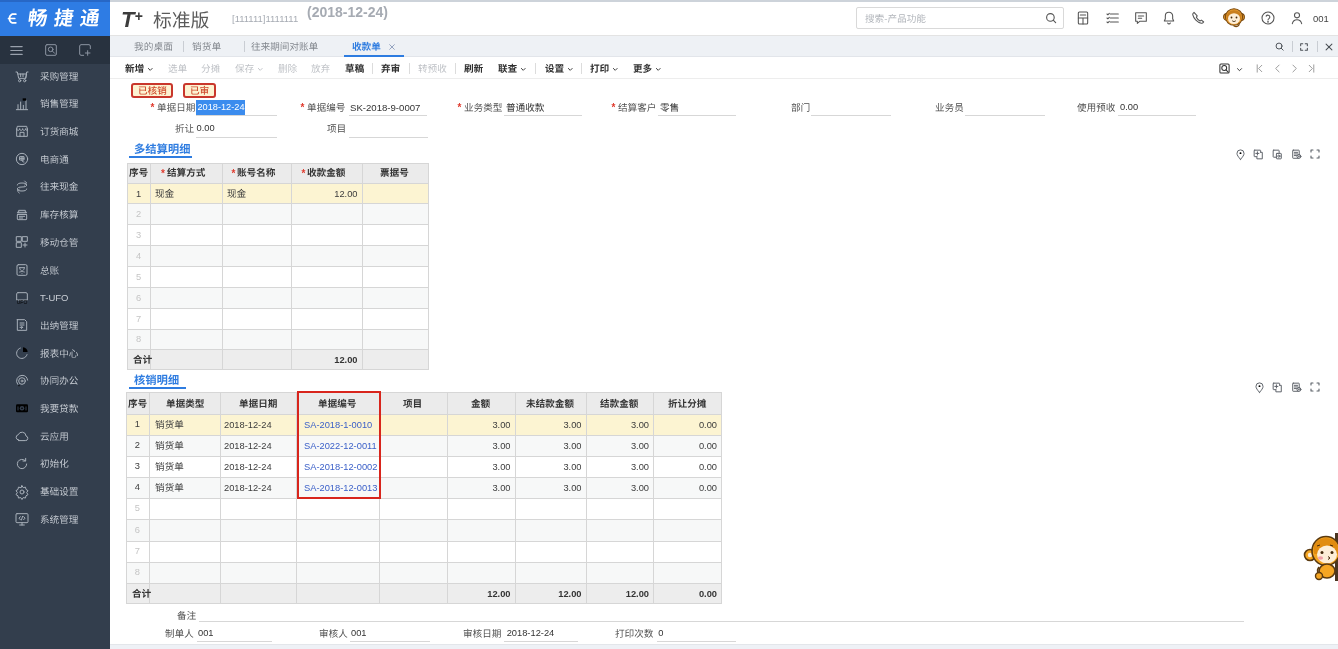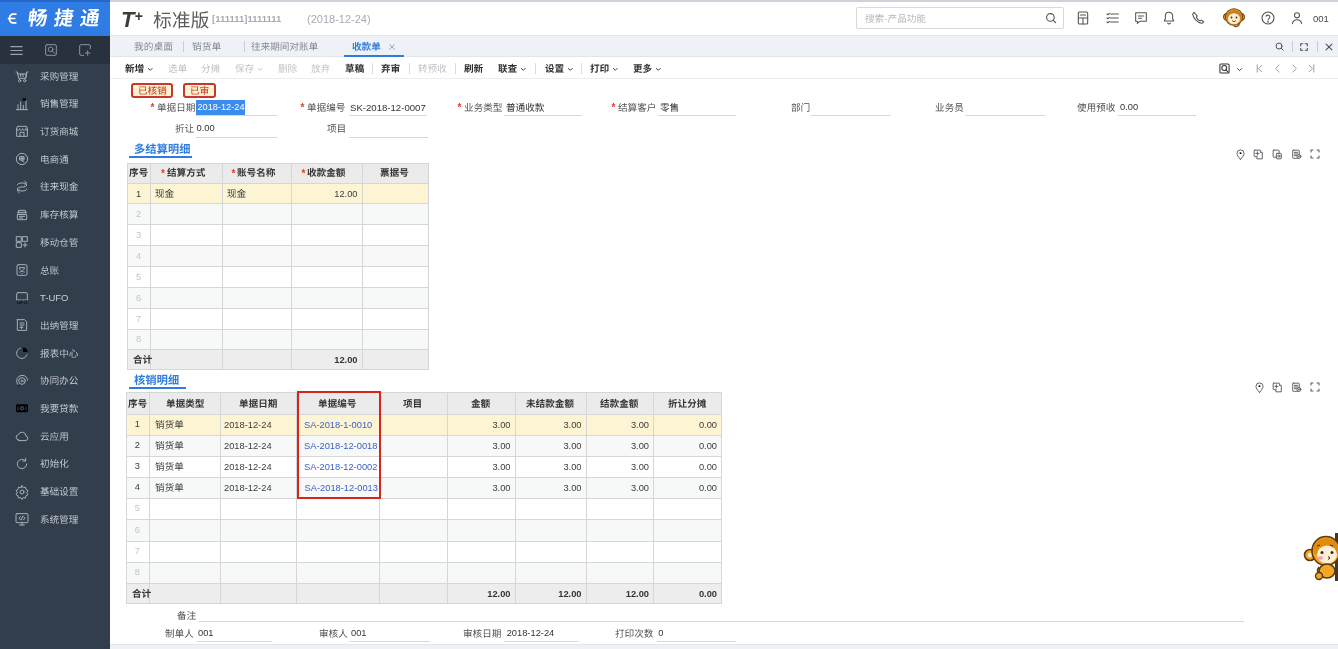--- a/index.html
+++ b/index.html
@@ -207,22 +207,22 @@
     </g>
   </svg>
 <div class="x" style="left:121px;top:6.5px;font-size:22px;color:#3c3c3c;font-weight:700"><span style="font-style:italic">T</span><span style="font-size:14px;vertical-align:6px;font-style:italic">+</span></div>
 <svg class="t" style="left:153px;top:26.5px">
     <g fill="#5a5a5a" transform="scale(0.0188)">
       <use href="#r6807" x="0"></use>
       <use href="#r51c6" x="1000"></use>
       <use href="#r7248" x="2000"></use>
     </g>
   </svg>
-<div class="x" style="left:212px;top:13px;font-size:9.5px;color:#a6abb3;font-weight:700">[111111]1111111</div>
-<div class="x" style="left:307px;top:13px;font-size:11px;color:#a6abb3;font-weight:400">(2018-12-24)</div>
+<div class="x" style="left:232px;top:13px;font-size:9.5px;color:#a6abb3;font-weight:400">[111111]1111111</div>
+<div class="x" style="left:307px;top:4px;font-size:14px;color:#a6abb3;font-weight:700">(2018-12-24)</div>
 <div style="position:absolute;left:856px;top:7px;width:208px;height:22px;background:#fff;border:1px solid #d9d9d9;border-radius:2px"></div>
 <svg class="t" style="left:865px;top:21.696px">
     <g fill="#aeb2b8" transform="scale(0.0096)">
       <use href="#r641c" x="0"></use>
       <use href="#r7d22" x="1000"></use>
       <use href="#r2d" x="2000"></use>
       <use href="#r4ea7" x="2347"></use>
       <use href="#r54c1" x="3347"></use>
       <use href="#r529f" x="4347"></use>
       <use href="#r80fd" x="5347"></use>
@@ -704,21 +704,21 @@
 <div style="position:absolute;left:196px;top:115.2px;width:81px;height:1px;background:#d7d7d7"></div>
 <svg class="t" style="left:306.6px;top:110.696px">
     <g fill="#4f4f4f" transform="scale(0.0096)">
       <use href="#r5355" x="0"></use>
       <use href="#r636e" x="1000"></use>
       <use href="#r7f16" x="2000"></use>
       <use href="#r53f7" x="3000"></use>
     </g>
   </svg>
 <div class="x" style="left:300.6px;top:102px;font-size:10px;color:#e03b2e;font-weight:700">*</div>
-<div class="x" style="left:350px;top:101.5px;font-size:9.6px;color:#333;font-weight:400">SK-2018-12-0007</div>
+<div class="x" style="left:350px;top:101.5px;font-size:9.6px;color:#333;font-weight:400">SK-2018-9-0007</div>
 <div style="position:absolute;left:349px;top:115.2px;width:78px;height:1px;background:#d7d7d7"></div>
 <svg class="t" style="left:463.6px;top:110.696px">
     <g fill="#4f4f4f" transform="scale(0.0096)">
       <use href="#r4e1a" x="0"></use>
       <use href="#r52a1" x="1000"></use>
       <use href="#r7c7b" x="2000"></use>
       <use href="#r578b" x="3000"></use>
     </g>
   </svg>
 <div class="x" style="left:457.6px;top:102px;font-size:10px;color:#e03b2e;font-weight:700">*</div>
@@ -1008,21 +1008,21 @@
         <td style="text-align:left;padding-left:5px"></td>
         <td style="text-align:right;padding-right:4px">3.00</td>
         <td style="text-align:right;padding-right:4px">3.00</td>
         <td style="text-align:right;padding-right:4px">3.00</td>
         <td style="text-align:right;padding-right:4px">0.00</td>
       </tr>
       <tr class="e" style="height:21.2px">
         <td style="text-align:center"></td>
         <td style="text-align:left;padding-left:5px"></td>
         <td style="text-align:left;padding-left:3px">2018-12-24</td>
-        <td class="lnk" style="text-align:left;padding-left:7px">SA-2018-12-0018</td>
+        <td class="lnk" style="text-align:left;padding-left:7px">SA-2022-12-0011</td>
         <td style="text-align:left;padding-left:5px"></td>
         <td style="text-align:right;padding-right:4px">3.00</td>
         <td style="text-align:right;padding-right:4px">3.00</td>
         <td style="text-align:right;padding-right:4px">3.00</td>
         <td style="text-align:right;padding-right:4px">0.00</td>
       </tr>
       <tr style="height:21.2px">
         <td style="text-align:center"></td>
         <td style="text-align:left;padding-left:5px"></td>
         <td style="text-align:left;padding-left:3px">2018-12-24</td>
@@ -1030,21 +1030,21 @@
         <td style="text-align:left;padding-left:5px"></td>
         <td style="text-align:right;padding-right:4px">3.00</td>
         <td style="text-align:right;padding-right:4px">3.00</td>
         <td style="text-align:right;padding-right:4px">3.00</td>
         <td style="text-align:right;padding-right:4px">0.00</td>
       </tr>
       <tr class="e" style="height:21.2px">
         <td style="text-align:center"></td>
         <td style="text-align:left;padding-left:5px"></td>
         <td style="text-align:left;padding-left:3px">2018-12-24</td>
-        <td class="lnk" style="text-align:center;padding-left:7px">SA-2018-12-0013</td>
+        <td class="lnk" style="text-align:left;padding-left:7px">SA-2018-12-0013</td>
         <td style="text-align:left;padding-left:5px"></td>
         <td style="text-align:right;padding-right:4px">3.00</td>
         <td style="text-align:right;padding-right:4px">3.00</td>
         <td style="text-align:right;padding-right:4px">3.00</td>
         <td style="text-align:right;padding-right:4px">0.00</td>
       </tr>
       <tr style="height:21.2px">
         <td style="text-align:left;padding-left:5px"></td>
         <td style="text-align:left;padding-left:5px"></td>
         <td style="text-align:left;padding-left:5px"></td>

